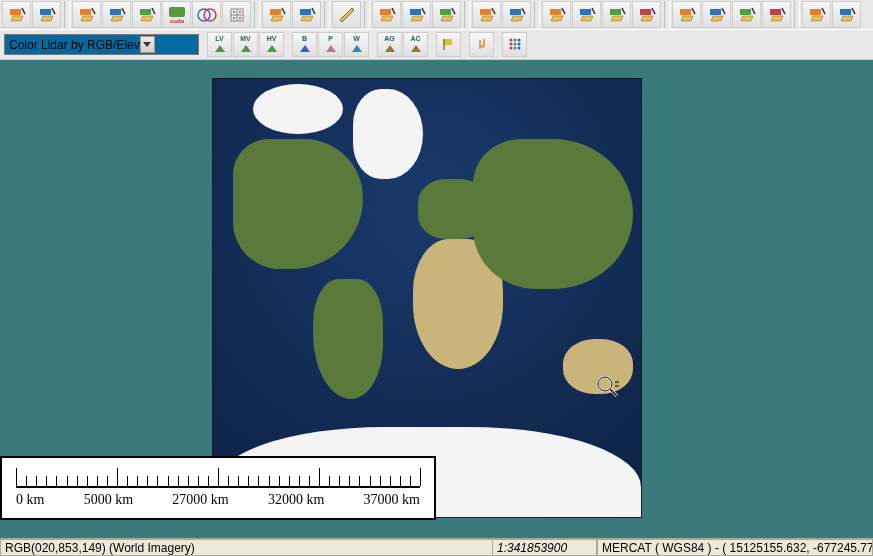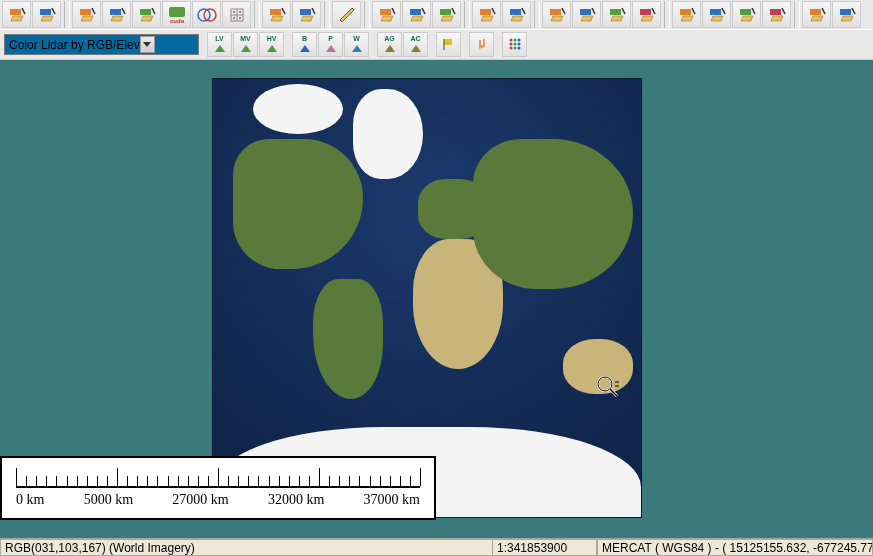--- a/index.html
+++ b/index.html
@@ -35,21 +35,21 @@
   .scalebar { position:absolute; left:0; bottom:18px; width:436px; height:64px; background:#fff; border:2px solid #000; padding:6px 14px 2px 14px; }
   .ticks { position:relative; height:24px; border-bottom:2px solid #000; }
   .tick { position:absolute; bottom:0; width:1px; height:10px; background:#000; }
   .tick.major { height:18px; }
   .tick-labels { display:flex; justify-content:space-between; margin-top:4px; font-size:14px; font-family: "Times New Roman", serif; }
 
   
   .statusbar { height:18px; background:#ece9d8; border-top:1px solid #aca899; display:flex; font-size:12px; }
   .status-cell { border:1px solid #aca899; padding:0 4px; display:flex; align-items:center; white-space:nowrap; overflow:hidden; }
   .status-left { flex:0 0 492px; border-right:none; }
-  .status-scale { flex:0 0 105px; }
+  .status-scale { flex:0 0 105px;font-style:italic; }
   .status-proj { flex:1; }
 </style>
 </head>
 <body>
 
 <div class="toolbar-row" id="tb1">
     <div class="tb-btn">
       <svg viewBox="0 0 20 20">
         <path d="M3 4 L14 4 L14 10 L3 10 Z" fill="#e08030"></path>
         <path d="M4 16 L6 11 L16 11 L14 16 Z" fill="#e8c060" stroke="#806020" stroke-width=".5"></path>
@@ -407,16 +407,16 @@
         <span>0 km</span>
         <span>5000 km</span>
         <span>27000 km</span>
         <span>32000 km</span>
         <span>37000 km</span>
       </div>
   </div>
 </div>
 
 <div class="statusbar">
-  <div class="status-cell status-left">RGB(031,103,167) (World Imagery)</div>
+  <div class="status-cell status-left">RGB(020,853,149) (World Imagery)</div>
   <div class="status-cell status-scale">1:341853900</div>
   <div class="status-cell status-proj">MERCAT ( WGS84 ) - ( 15125155.632, -677245.779</div>
 </div>
 
 </body></html>

